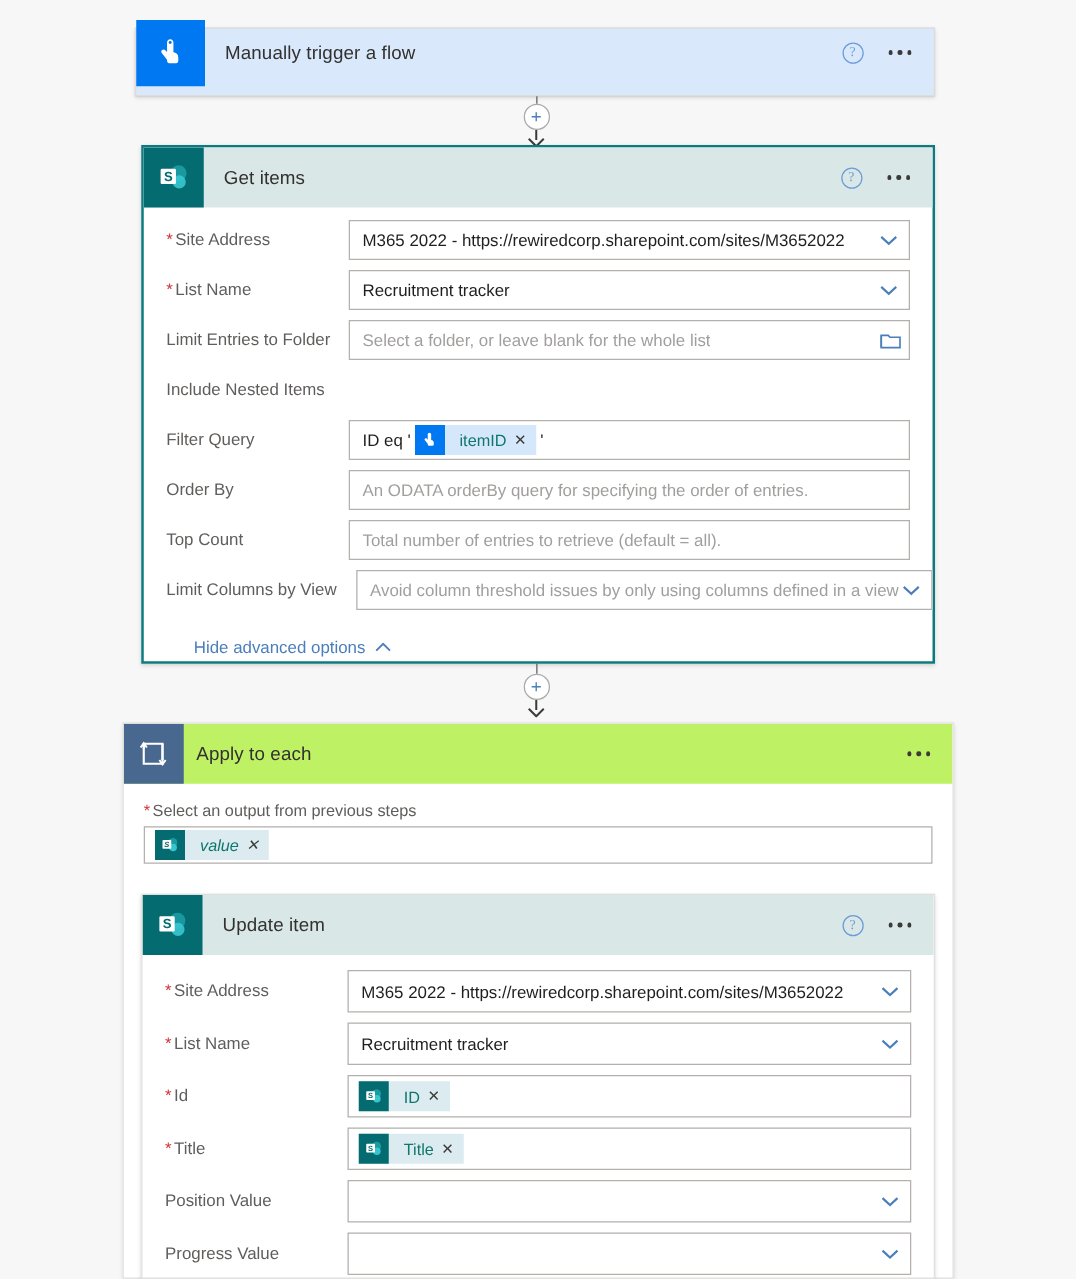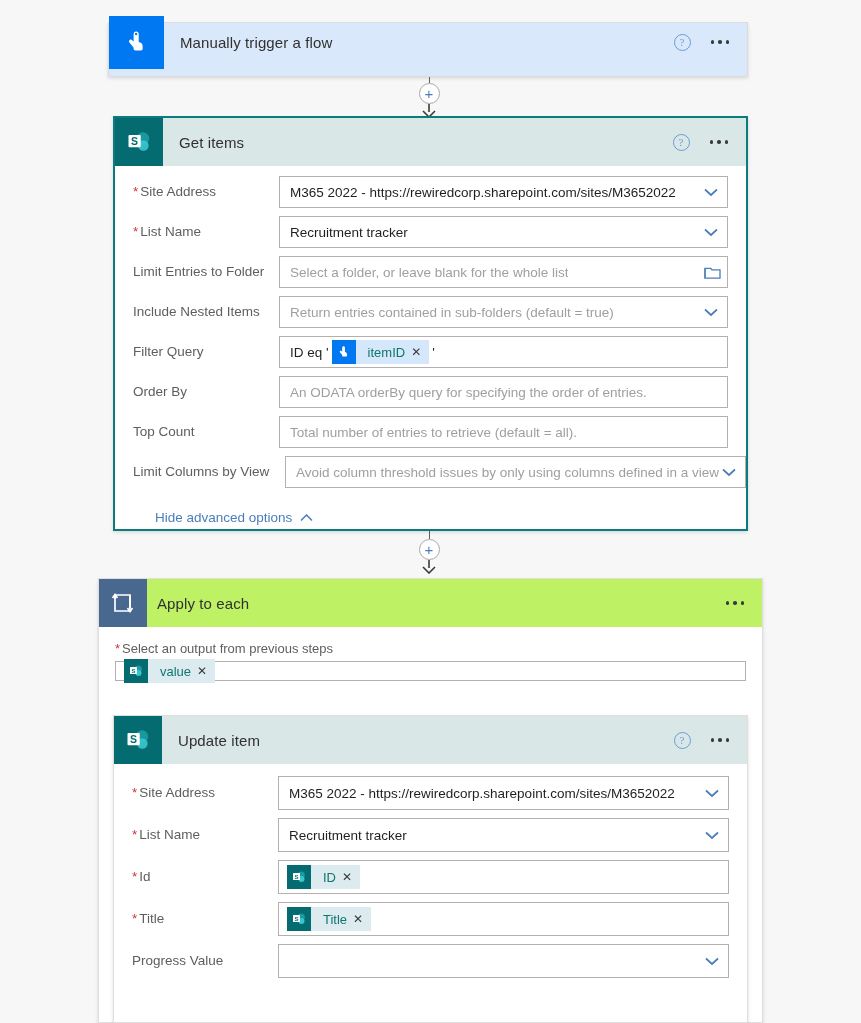--- a/index.html
+++ b/index.html
@@ -200,25 +200,26 @@
     display: flex; align-items: center; justify-content: center;
     color: #4a7ebb; font-size: 15px; line-height: 1;
     cursor: pointer;
   }
   .arrow-down { display:block; }
 
   
   .ate-body { padding: 14px 16px 0 16px; }
   .ate-label { font-size: 13px; color: #605e5c; margin-bottom: 5px; }
   .ate-input {
-    height: 20px;
+    height: 30px;
     border: 1px solid #b3b0ad;
     background: #fff;
     display: flex; align-items: center;
     padding-left: 8px;
+    font-style: italic;
   }
 </style>
 </head>
 <body>
 
 <div class="canvas">
 
   <div class="card" id="trigger-card">
     <div class="card-header">
       <div class="card-icon">
@@ -302,28 +303,20 @@
             <svg width="17" height="15" viewBox="0 0 18 16">
                 <path d="M1 3.5h6l1.4 1.6H17V14H1z" fill="none" stroke="#4a7ebb" stroke-width="1.4"></path>
                 <path d="M1 3.5 L1 14" stroke="#4a7ebb" stroke-width="1.4"></path>
               </svg>
           </span>
         </div>
       </div>
 
       <div class="field-row">
         <div class="field-label">Include Nested Items</div>
-        <div class="field-control">
-          <span class="field-placeholder">Return entries contained in sub-folders (default = true)</span>
-          <span class="chev">
-              <svg width="14" height="9" viewBox="0 0 14 9">
-                <path d="M1 1.5 L7 7 L13 1.5" stroke="#4a7ebb" stroke-width="1.7" fill="none"></path>
-              </svg>
-            </span>
-        </div>
       </div>
 
       <div class="field-row">
         <div class="field-label">Filter Query</div>
         <div class="field-control" style="gap:3px;">
           <span class="lit">ID eq '</span>
           <span class="token blue">
             <span class="token-icon">
               <svg width="14" height="14" viewBox="0 0 24 24">
                   <path fill="#ffffff" d="M11.2 2.2c-1.3 0-2.3 1-2.3 2.3v7.1L7.6 10.3c-.6-.7-1.7-.8-2.4-.2-.7.6-.8 1.6-.2 2.3l3.6 4.5c.2.3.3.5.3.8v.6c0 .9.7 1.6 1.6 1.6h5.1c.9 0 1.6-.7 1.6-1.6v-2.6c0-2.3-1.6-3.4-3.6-3.8V4.5c0-1.3-1-2.3-2.3-2.3z"></path>
@@ -498,20 +491,31 @@
                   <rect x="4" y="8" width="14" height="14" rx="1.2" fill="#ffffff"></rect>
                   <text x="11" y="19" font-family="Liberation Sans, sans-serif" font-size="12" font-weight="bold" fill="#036c70" text-anchor="middle">S</text>
                 </svg>
             </span>
             <span class="token-label">Title</span>
             <span class="token-x">✕</span>
           </span>
         </div>
       </div>
 
+      <div class="field-row">
+        <div class="field-label">Position Value</div>
+        <div class="field-control" style="height:34px;">
+          <span class="field-placeholder"></span>
+          <span class="chev">
+              <svg width="14" height="9" viewBox="0 0 14 9">
+                <path d="M1 1.5 L7 7 L13 1.5" stroke="#4a7ebb" stroke-width="1.7" fill="none"></path>
+              </svg>
+            </span>
+        </div>
+      </div>
 
       <div class="field-row">
         <div class="field-label">Progress Value</div>
         <div class="field-control" style="height:34px;">
           <span class="field-placeholder"></span>
           <span class="chev">
               <svg width="14" height="9" viewBox="0 0 14 9">
                 <path d="M1 1.5 L7 7 L13 1.5" stroke="#4a7ebb" stroke-width="1.7" fill="none"></path>
               </svg>
             </span>

